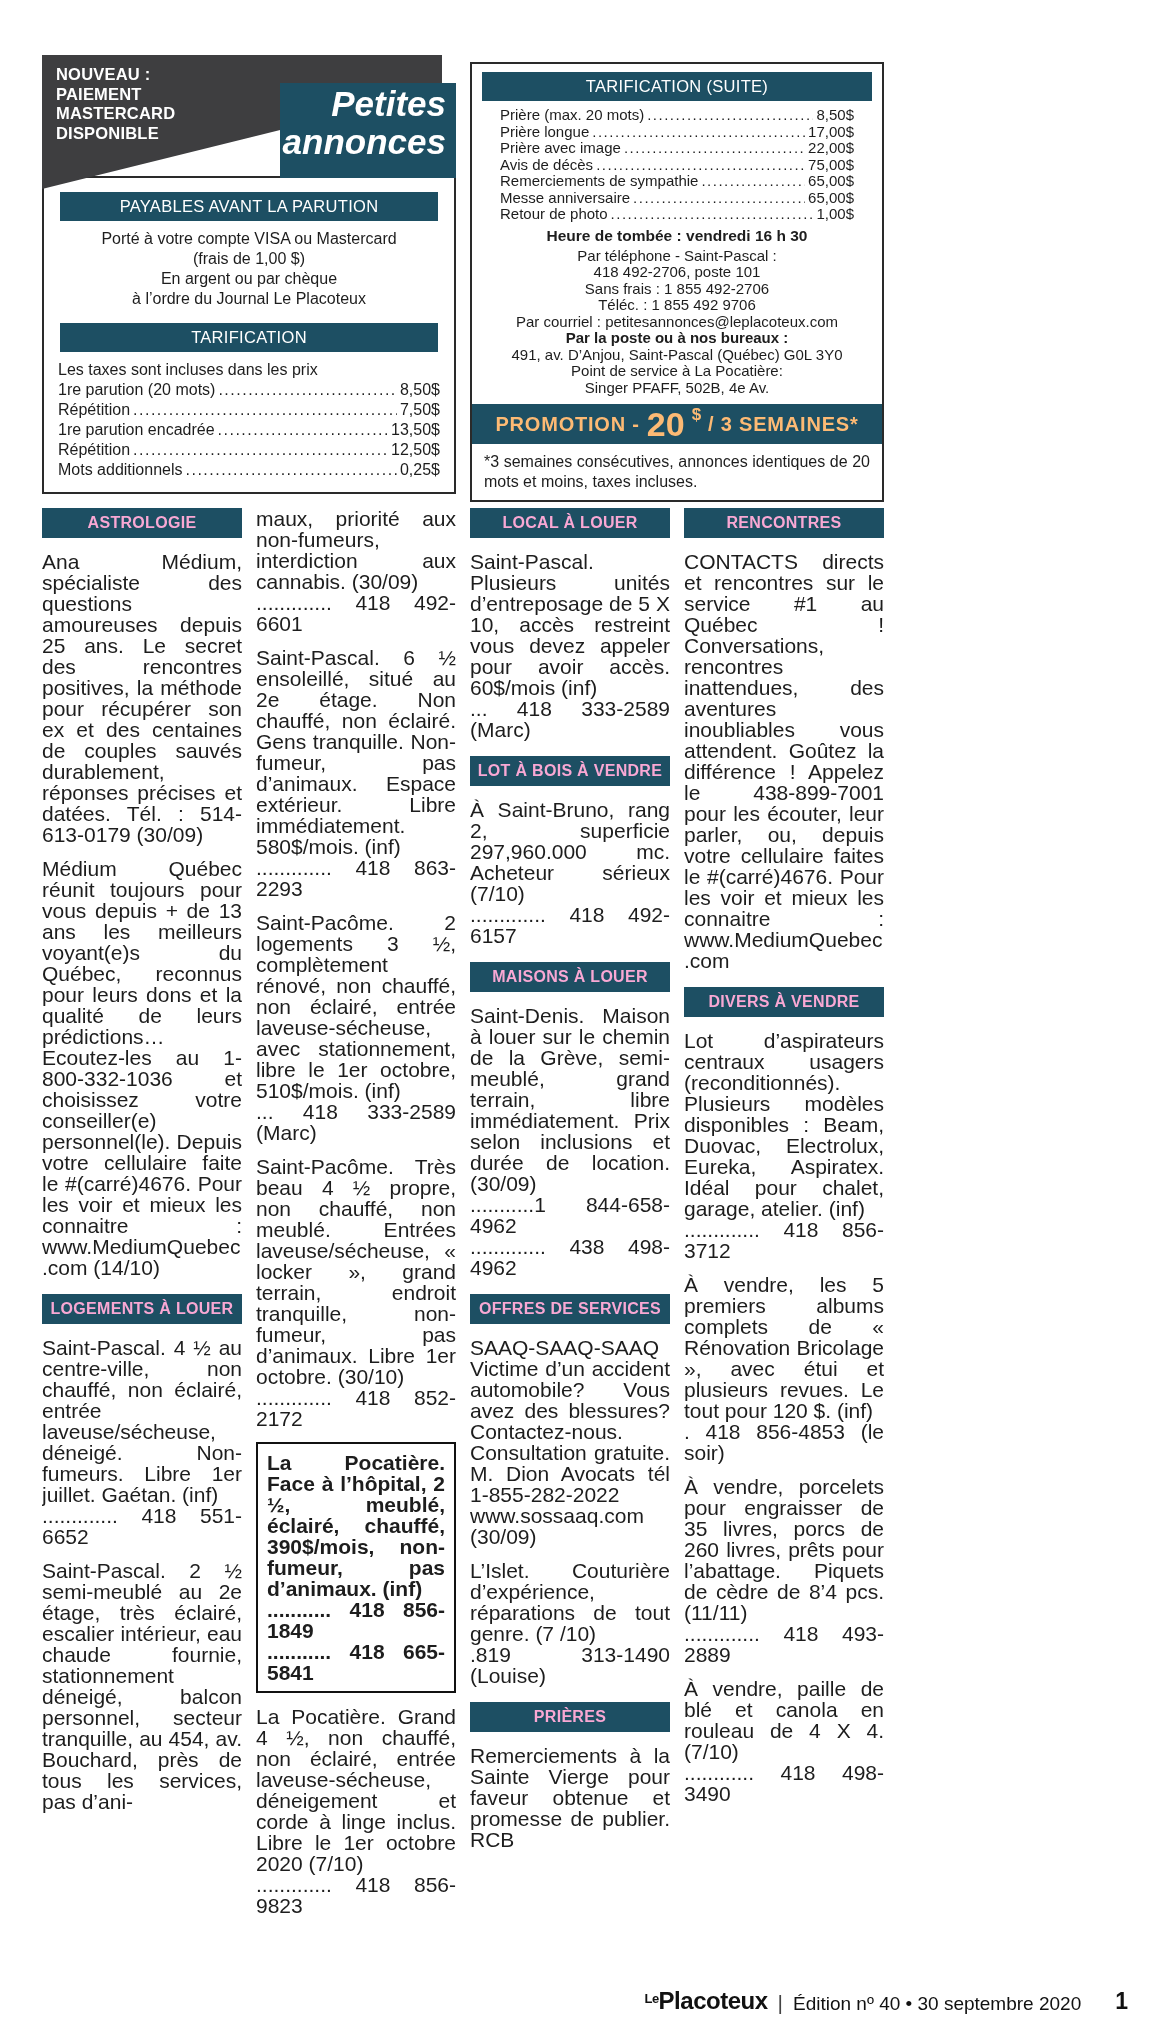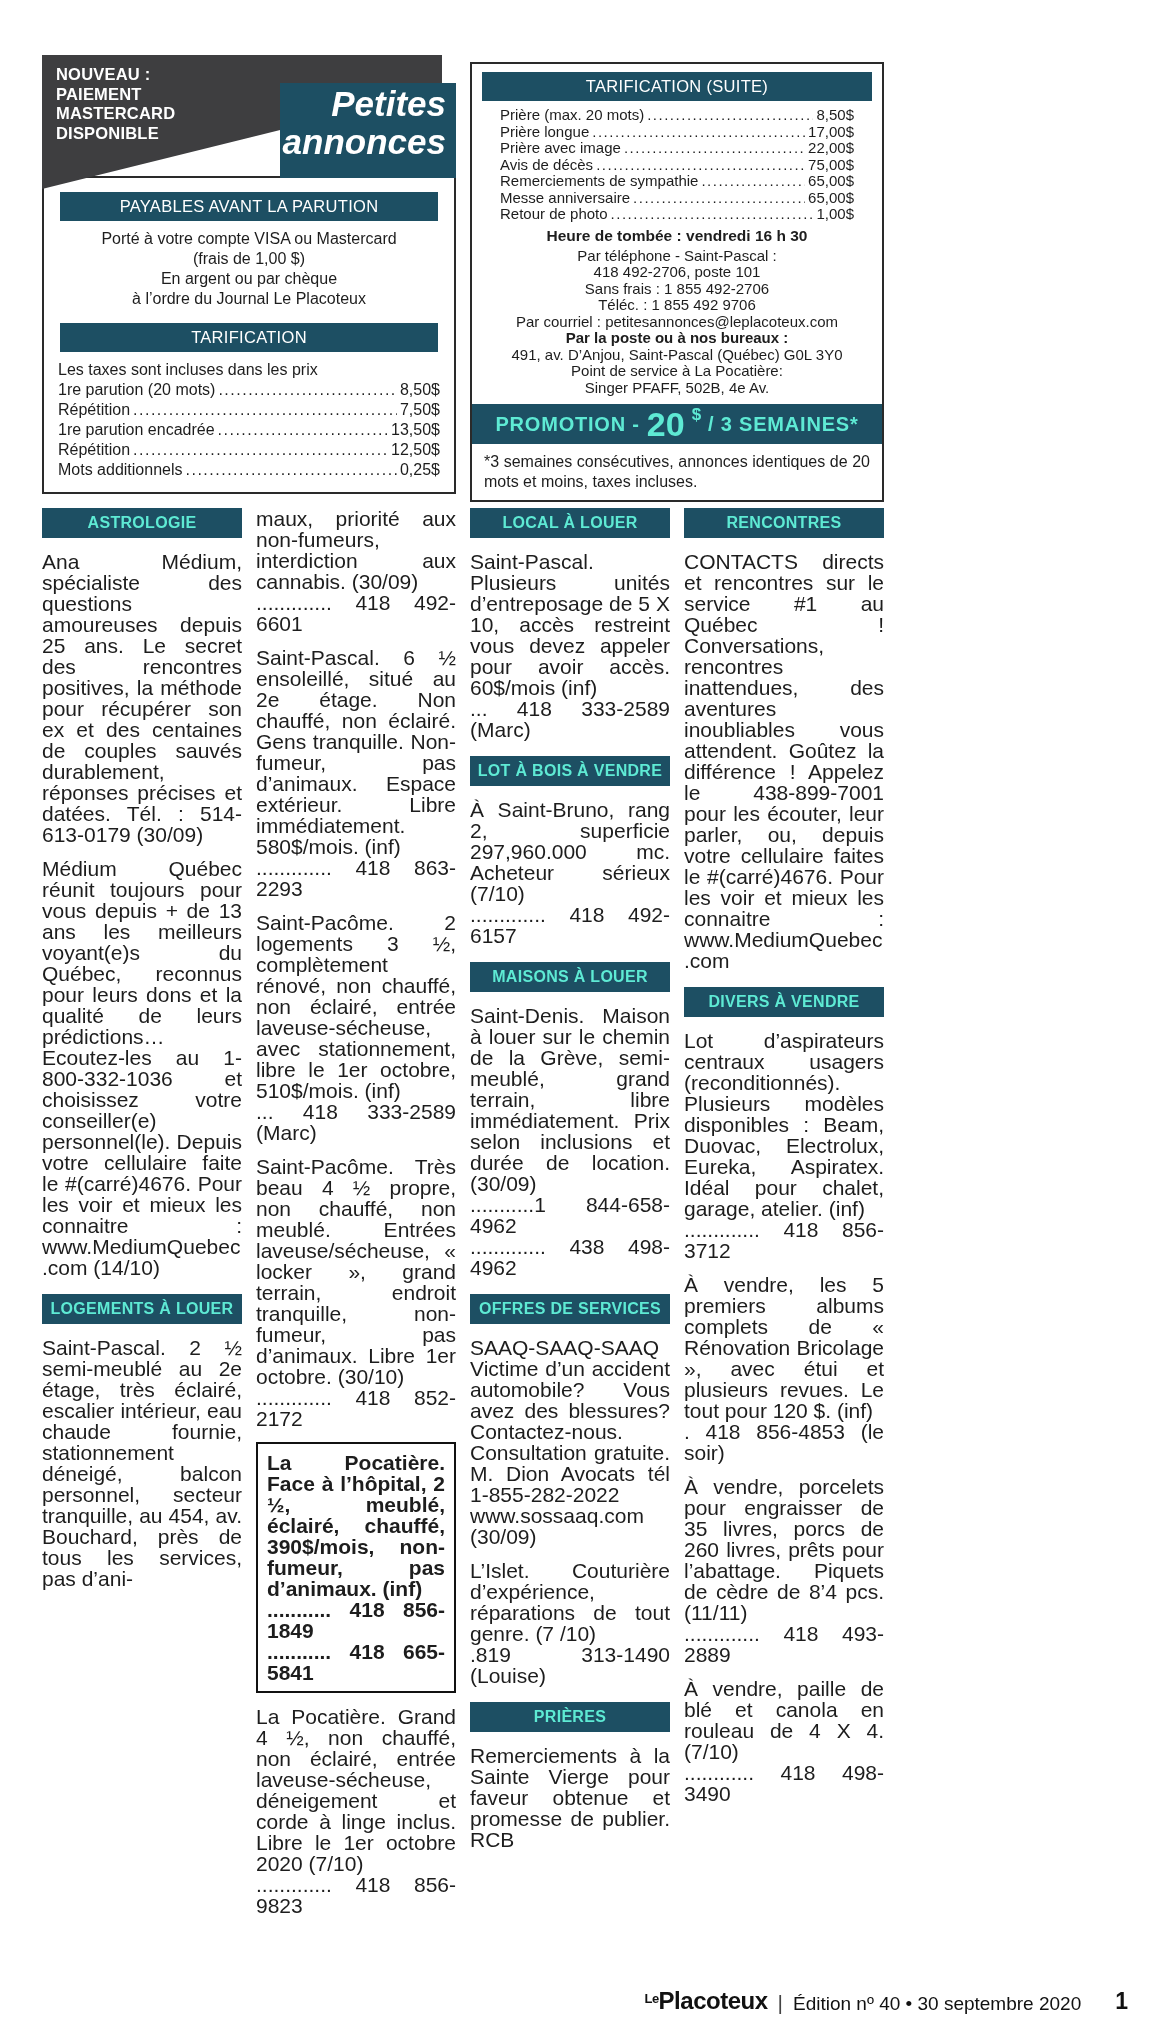--- a/index.html
+++ b/index.html
@@ -40,35 +40,35 @@
   .pl{white-space:nowrap;}
   .dots{flex:1;overflow:hidden;white-space:nowrap;margin:0 3px;}
   .dots::after{content:"....................................................................................";letter-spacing:1.5px;}
   .pp{white-space:nowrap;}
   .suite-box .suite-list{font-size:15px;line-height:16.5px;margin:0 18px;}
   .suite-center{text-align:center;font-size:15px;line-height:16.5px;margin-top:3px;}
   .cline{white-space:nowrap;}
   .cline.b,.deadline{font-weight:bold;}
   .deadline{text-align:center;font-size:15.5px;line-height:19px;margin-top:3px;}
   .promo-bar{
-    margin:8px -10px 6px;background:#1d4f63;color:#5eead4;height:40px;
+    margin:8px -10px 6px;background:#1d4f63;color:#fdba74;height:40px;
     display:flex;justify-content:center;align-items:center;gap:7px;
   }
   .promo-txt{font-weight:bold;font-size:20px;letter-spacing:.8px;}
   .promo-amount{font-weight:bold;font-size:34px;line-height:34px;}
   .promo-cur{font-weight:bold;font-size:17px;vertical-align:12px;position:relative;top:-9px;}
   .promo-note{font-size:16px;line-height:20px;text-align:justify;padding:2px 2px 0;}
   
   .columns{
     position:absolute;left:42px;top:508px;width:842px;height:1455px;
     display:grid;grid-template-columns:repeat(4,1fr);column-gap:14px;overflow:hidden;
   }
   .col{min-width:0;}
   .col-heading{
-    background:#1d4f63;color:#5eead4;font-weight:bold;font-size:16px;
+    background:#1d4f63;color:#f9a8d4;font-weight:bold;font-size:16px;
     text-align:center;padding:6px 0;margin:16px 0 13px;letter-spacing:.3px;
   }
   .col-heading:first-child{margin-top:0;}
   .ad{
     font-size:21px;line-height:21px;text-align:justify;white-space:pre-line;
     margin-bottom:13px;hyphens:auto;-webkit-hyphens:auto;word-break:break-word;
   }
   .ad.boxed{border:2px solid #111;padding:8px 9px;font-weight:bold;margin:2px 0 13px;}
   
   .footer{
@@ -194,20 +194,22 @@
     </div>
     <div class="promo-note">*3 semaines consécutives, annonces identiques de 20 mots et moins, taxes incluses.</div>
   </div>
 
   <div class="columns">
       <div class="col">
         <div class="col-heading">ASTROLOGIE</div>
         <div class="ad">Ana Médium, spécialiste des questions amoureuses depuis 25 ans. Le secret des rencontres positives, la méthode pour récupérer son ex et des centaines de couples sauvés durablement, réponses précises et datées. Tél. : 514-613-0179 (30/09)</div>
         <div class="ad">Médium Québec réunit toujours pour vous depuis + de 13 ans les meilleurs voyant(e)s du Québec, reconnus pour leurs dons et la qualité de leurs prédictions…Ecoutez-les au 1-800-332-1036 et choisissez votre conseiller(e) personnel(le). Depuis votre cellulaire faite le #(carré)4676. Pour les voir et mieux les connaitre : www.MediumQuebec.com (14/10)</div>
         <div class="col-heading">LOGEMENTS À LOUER</div>
+        <div class="ad">Saint-Pascal. 4 ½ au centre-ville, non chauffé, non éclairé, entrée laveuse/sécheuse, déneigé. Non-fumeurs. Libre 1er juillet. Gaétan. (inf)
+............. 418 551-6652</div>
         <div class="ad">Saint-Pascal. 2 ½ semi-meublé au 2e étage, très éclairé, escalier intérieur, eau chaude fournie, stationnement déneigé, balcon personnel, secteur tranquille, au 454, av. Bouchard, près de tous les services, pas d’ani-</div>
       </div>
       <div class="col">
         <div class="ad">maux, priorité aux non-fumeurs, interdiction aux cannabis. (30/09)
 ............. 418 492-6601</div>
         <div class="ad">Saint-Pascal. 6 ½ ensoleillé, situé au 2e étage. Non chauffé, non éclairé. Gens tranquille. Non-fumeur, pas d’animaux. Espace extérieur. Libre immédiatement. 580$/mois. (inf)
 ............. 418 863-2293</div>
         <div class="ad">Saint-Pacôme. 2 logements 3 ½, complètement rénové, non chauffé, non éclairé, entrée laveuse-sécheuse, avec stationnement, libre le 1er octobre, 510$/mois. (inf)
 ... 418 333-2589 (Marc)</div>
         <div class="ad">Saint-Pacôme. Très beau 4 ½ propre, non chauffé, non meublé. Entrées laveuse/sécheuse, « locker », grand terrain, endroit tranquille, non-fumeur, pas d’animaux. Libre 1er octobre. (30/10)

